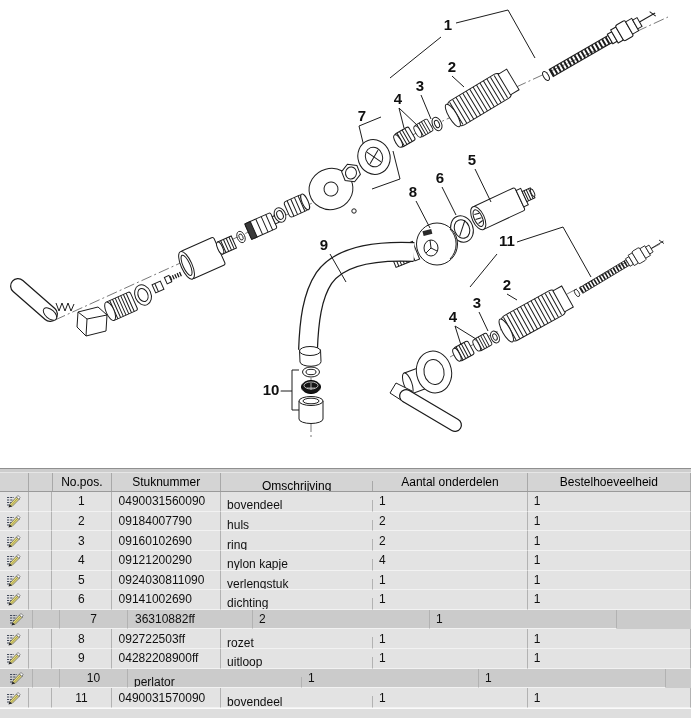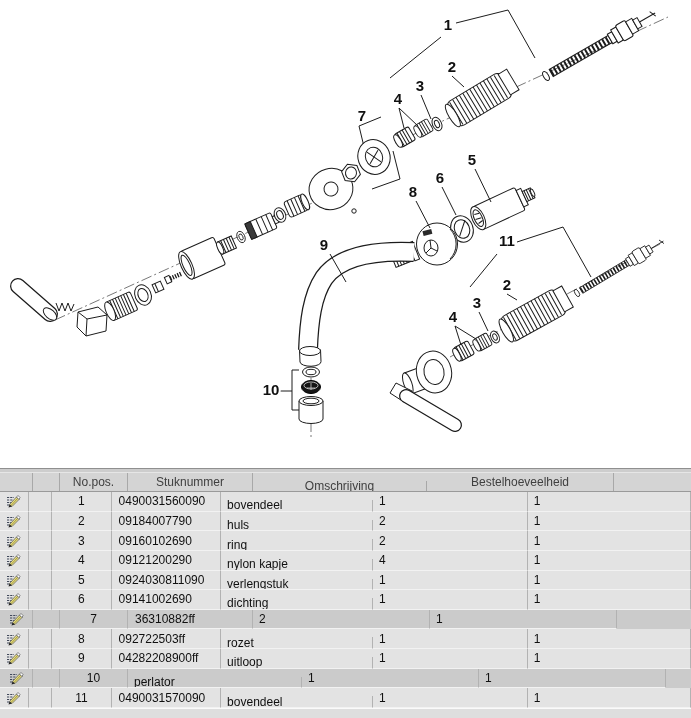--- a/index.html
+++ b/index.html
@@ -10,21 +10,21 @@
   .ln  { stroke:#1c1c1c; stroke-width:1; fill:none; }
   .pt  { stroke:#1c1c1c; stroke-width:1; fill:#ffffff; }
   .axis{ stroke:#555; stroke-width:0.8; fill:none; stroke-dasharray:11 3 2 3; }
   .co  { font-family:"Liberation Sans",sans-serif; font-size:15px; font-weight:bold; fill:#101010;
          text-anchor:middle; paint-order:stroke; stroke:#ffffff; stroke-width:4px; }
 
   .table-area { position:absolute; top:468px; left:0; width:691px; height:250px; overflow:hidden;
                 background:#e9e9e9; font-size:12px; color:#101010; }
   .strip-top { height:5px; background:#cdcdcd; border-top:1px solid #8f8f8f;
                border-bottom:1px solid #e6e6e6; box-sizing:border-box; }
-  .hrow { display:flex; height:19px; background:#d4d4d4; color:#404040;
+  .hrow { display:flex; height:19px; background:#d4d4d4; color:#000000;
           border-bottom:1px solid #9a9a9a; box-sizing:border-box; }
   .hcell { border-right:1px solid #a8a8a8; box-sizing:border-box; display:flex; align-items:center;
            justify-content:center; overflow:hidden; white-space:nowrap; }
   .row { display:flex; height:19.64px; background:#e3e3e3; box-sizing:border-box; }
   .row.hl { background:#cbcbcb; }
   .cell { border-right:1px solid #b2b2b2; border-bottom:1px solid #f2f2f2; box-sizing:border-box;
           display:flex; align-items:center; overflow:hidden; white-space:nowrap; }
   .c0 { width:33px; justify-content:center; }
   .c1 { width:27px; }
   .c2 { width:68px; justify-content:center; }
@@ -262,20 +262,21 @@
 </div>
 
 <div class="table-area">
   <div class="strip-top"></div>
   <div class="hrow">
     <div class="hcell c0"></div>
     <div class="hcell c1"></div>
     <div class="hcell c2">No.pos.</div>
     <div class="hcell c3">Stuknummer</div>
     <div class="hcell c4">Omschrijving</div>
+    <div class="hcell c5">Aantal onderdelen</div>
     <div class="hcell c6">Bestelhoeveelheid</div>
   </div>
   <div id="rows">
       <div class="row">
         <div class="cell c0">
           <svg width="15" height="14" viewBox="0 0 15 14">
             <path d="M1,3.5 h7 M1,6 h6 M1,8.5 h7 M1,11 h4" stroke="#40485a" stroke-width="1.2" fill="none" stroke-dasharray="2.2 1"></path>
             <polygon points="3.5,10.5 10.5,3 13,5.5 6,12.5" fill="#e8df7a" stroke="#555" stroke-width="0.7"></polygon>
             <line x1="5" y1="11.5" x2="11.8" y2="4.3" stroke="#8a8040" stroke-width="0.8"></line>
             <polygon points="3.5,10.5 6,12.5 2.5,13.5" fill="#222"></polygon>

